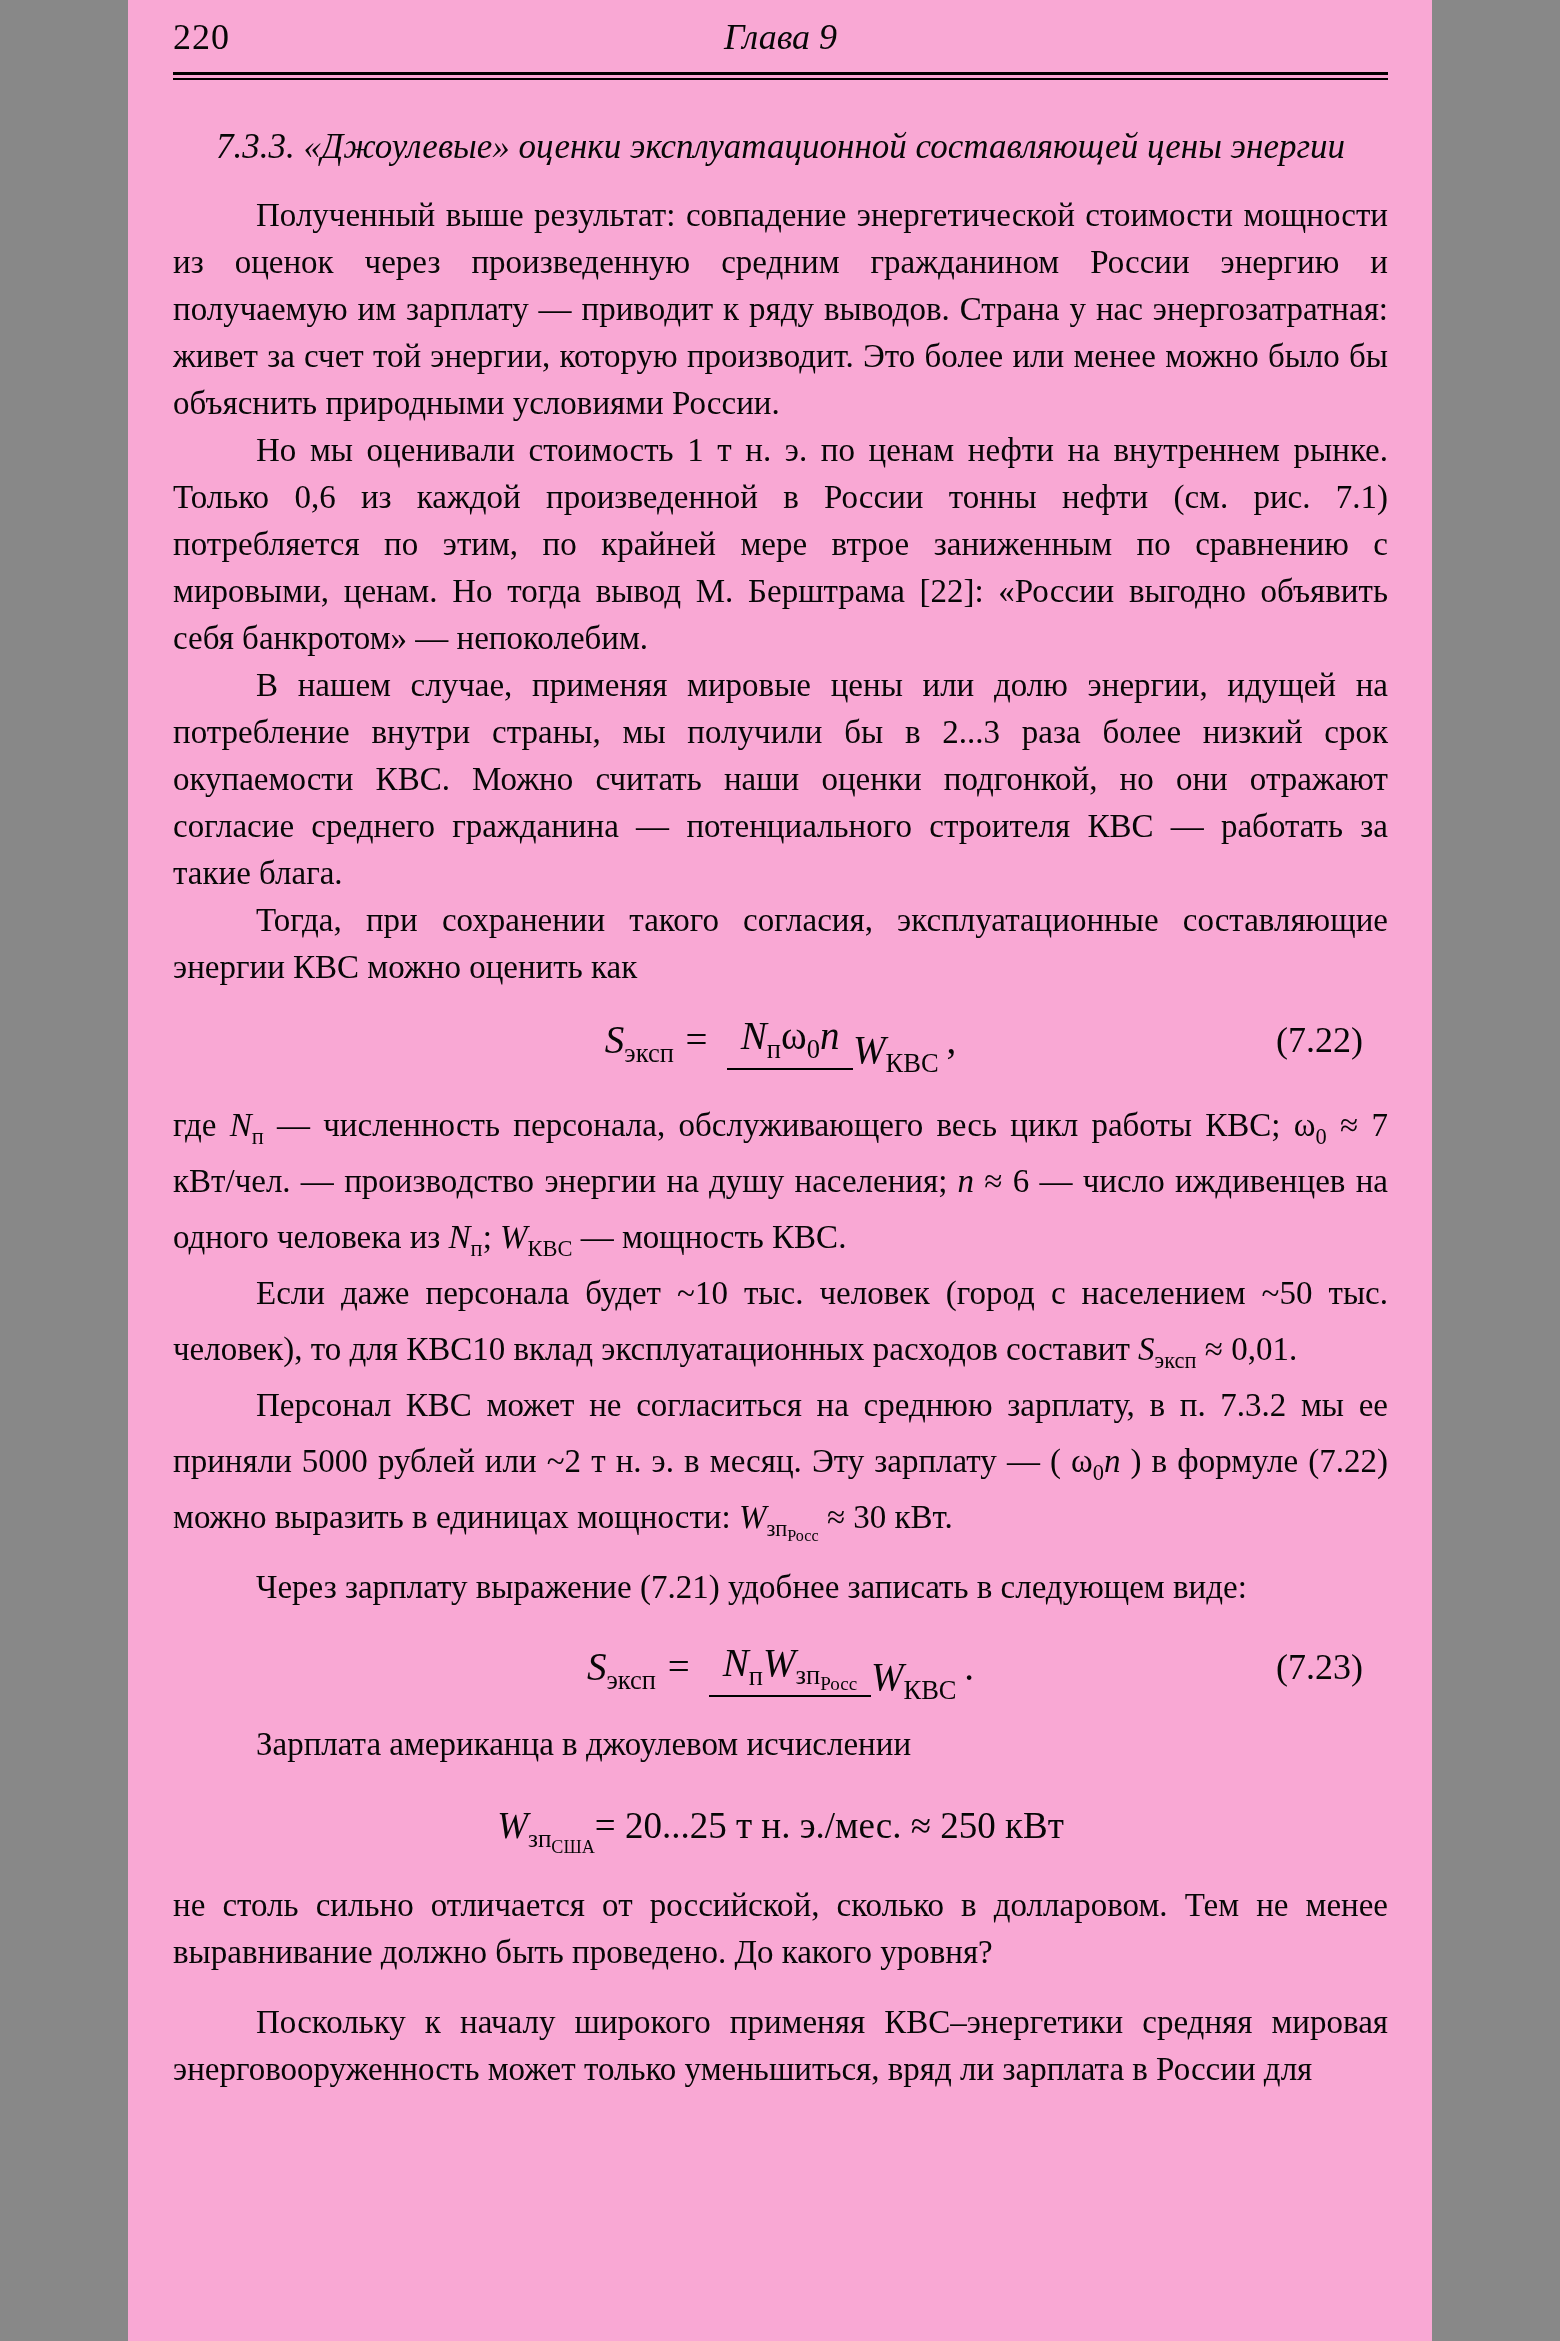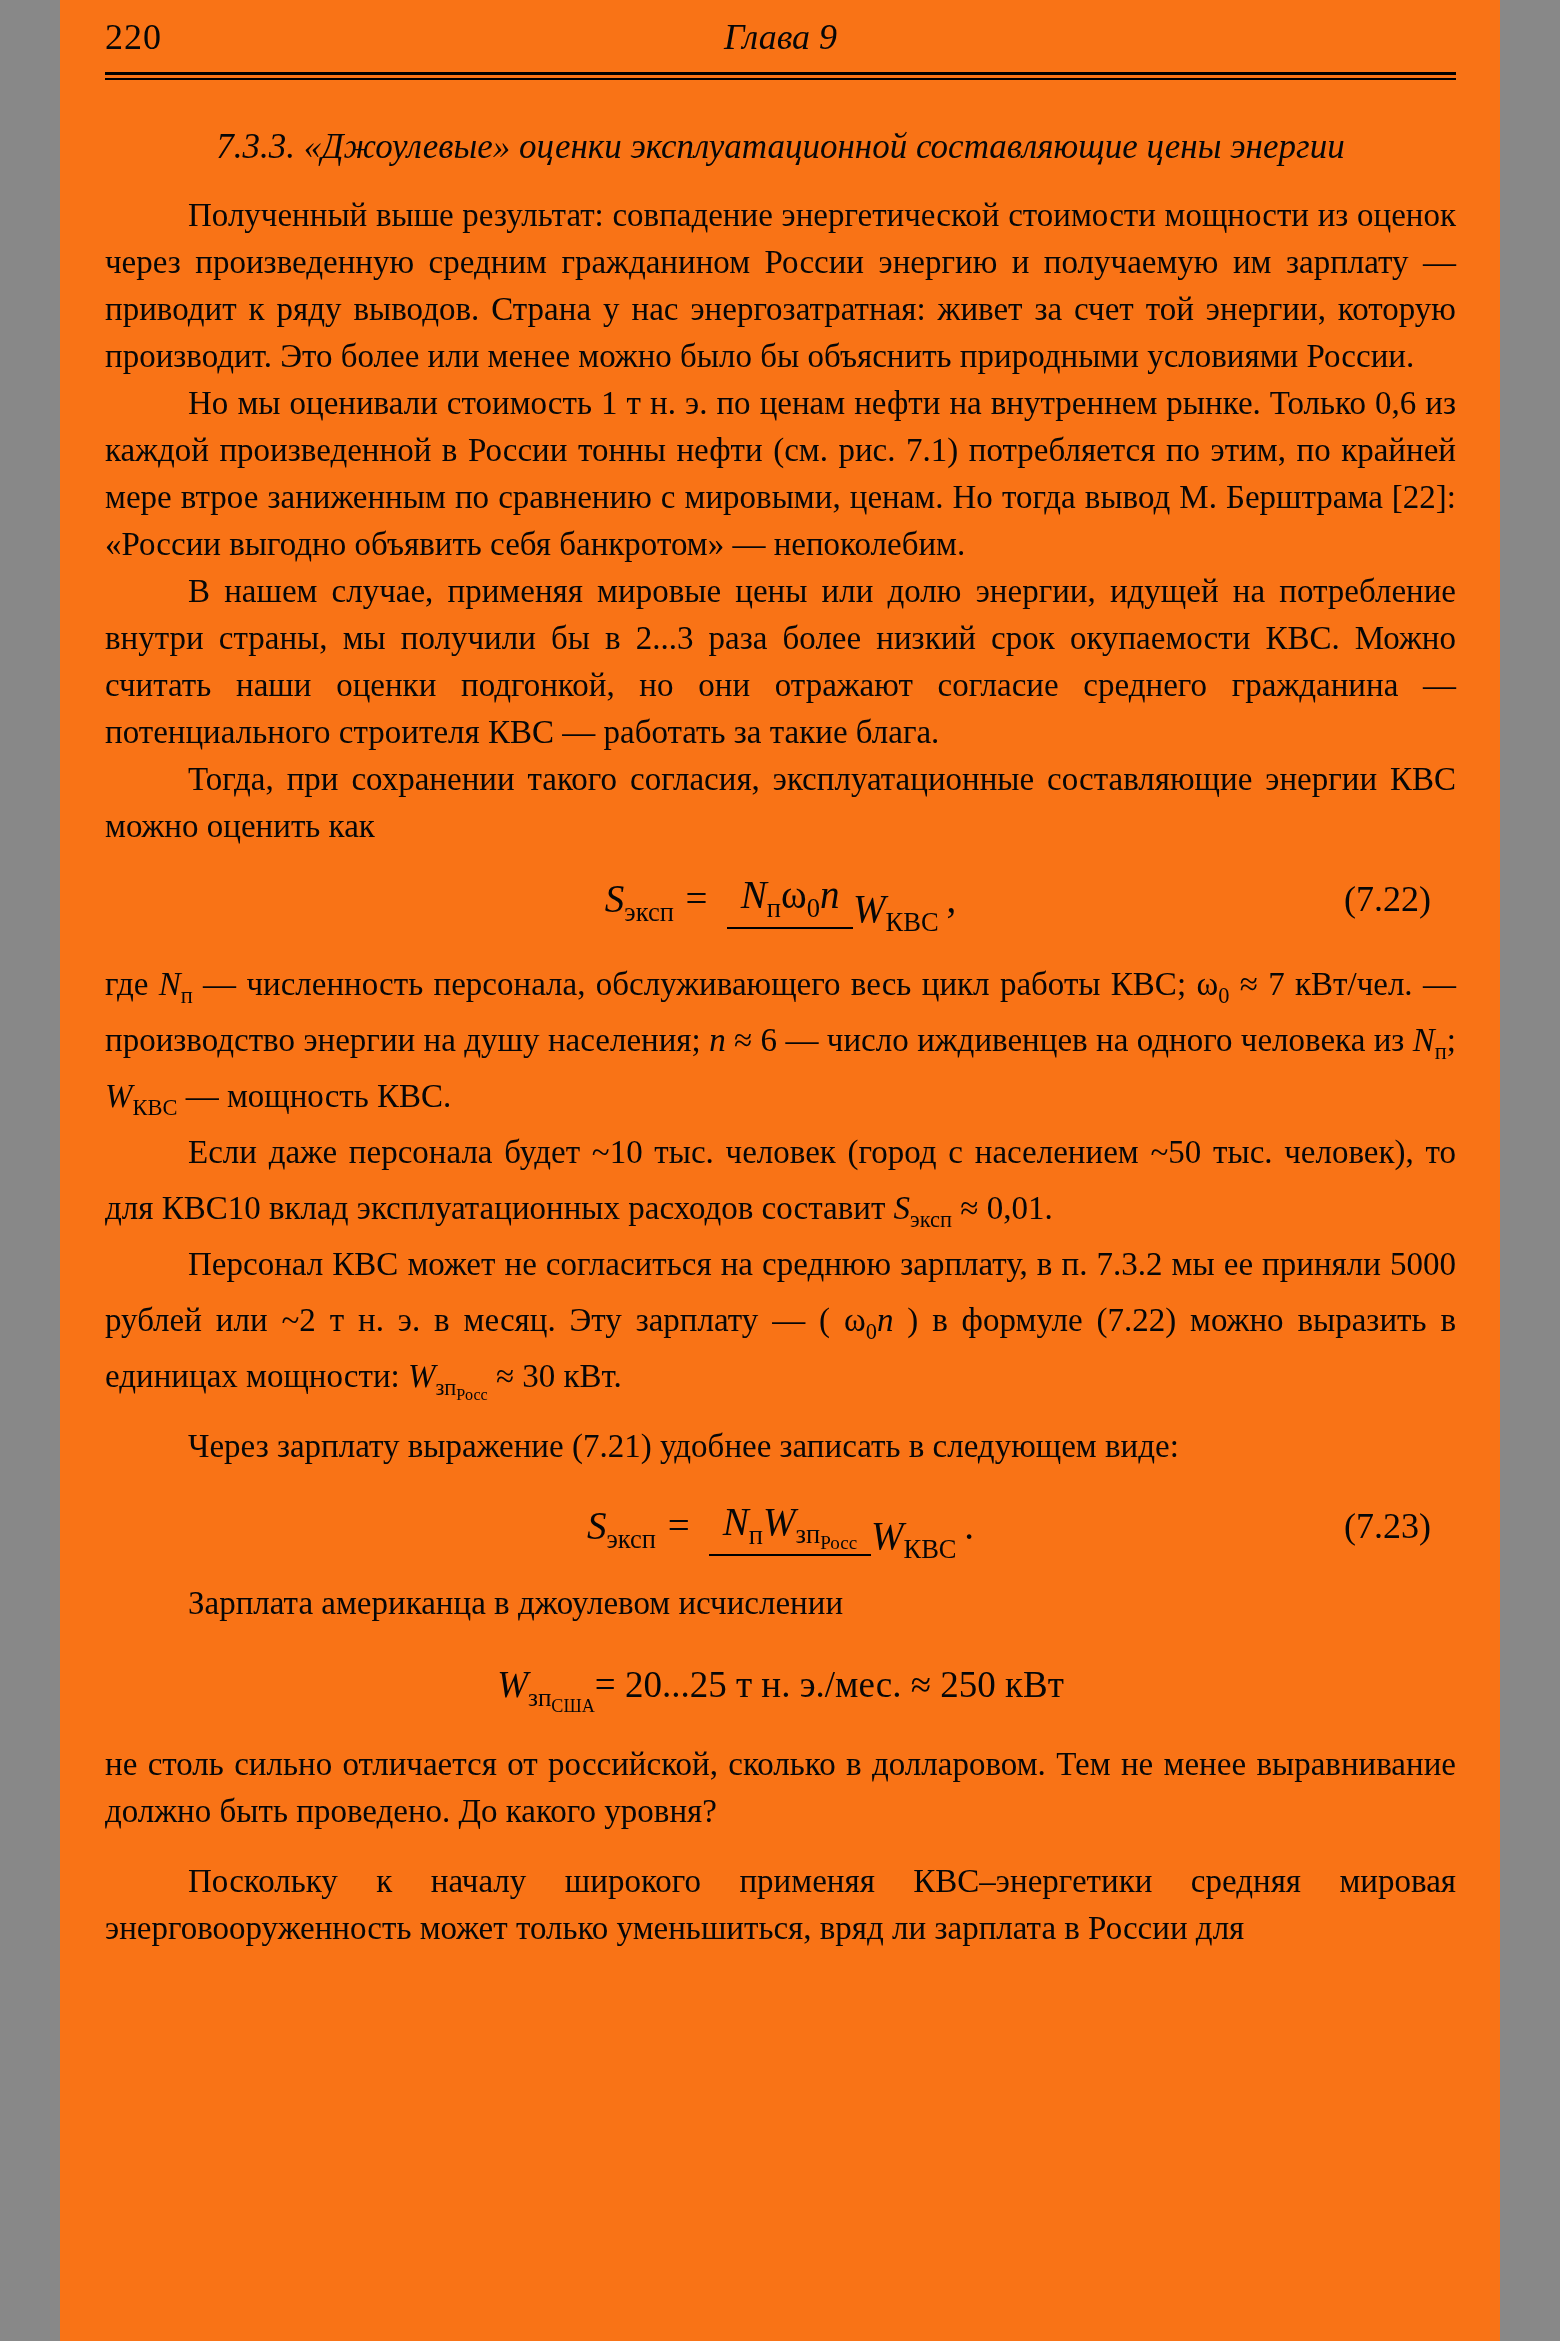--- a/index.html
+++ b/index.html
@@ -1,20 +1,20 @@
 <!DOCTYPE html>
 <html><head>
 <meta charset="utf-8">
 <style>
   html,body { margin:0; padding:0; background:#888; }
   .page {
     position:relative;
-    width:1440px; height:2342px;
+    width:1304px; height:2342px;
     margin:0 auto;
-    background:#f97316;
+    background:#f9a8d4;
     color:#070707;
     font-family:"Liberation Serif", serif;
     box-sizing:border-box;
     padding:13.7px 44px 0 45px;
     overflow:hidden;
   }
   
   .hdr { position:relative; height:47px; font-size:36px; line-height:47px; }
   .hdr .pagenum { position:absolute; left:0; top:0; letter-spacing:1px; }
   .hdr .chapter { position:absolute; left:50%; transform:translateX(-50%); font-style:italic; }
@@ -47,21 +47,21 @@
 <body>
 
 <div class="page">
 
   <div class="hdr">
     <span class="pagenum">220</span>
     <span class="chapter">Глава 9</span>
   </div>
   <div class="rule"></div>
 
-  <div class="sect">7.3.3. «Джоулевые» оценки эксплуатационной составляющие цены энергии</div>
+  <div class="sect">7.3.3. «Джоулевые» оценки эксплуатационной составляющей цены энергии</div>
 
   <p class="bp ind first">Полученный выше результат: совпадение энергетической стоимости мощности из оценок через произведенную средним гражданином России энергию и получаемую им зарплату — приводит к ряду выводов. Страна у нас энергозатратная: живет за счет той энергии, которую производит. Это более или менее можно было бы объяснить природными условиями России.</p>
   <p class="bp ind">Но мы оценивали стоимость 1 т н. э. по ценам нефти на внутреннем рынке. Только 0,6 из каждой произведенной в России тонны нефти (см. рис. 7.1) потребляется по этим, по крайней мере втрое заниженным по сравнению с мировыми, ценам. Но тогда вывод М. Берштрама [22]: «России выгодно объявить себя банкротом» — непоколебим.</p>
   <p class="bp ind">В нашем случае, применяя мировые цены или долю энергии, идущей на потребление внутри страны, мы получили бы в 2...3 раза более низкий срок окупаемости КВС. Можно считать наши оценки подгонкой, но они отражают согласие среднего гражданина — потенциального строителя КВС — работать за такие блага.</p>
   <p class="bp ind">Тогда, при сохранении такого согласия, эксплуатационные составляющие энергии КВС можно оценить как</p>
 
   <div class="eq eq722">
     <span><span class="it">S</span><sub><span>эксп</span></sub></span>
     <span class="rel">=</span>
     <span class="frac">

